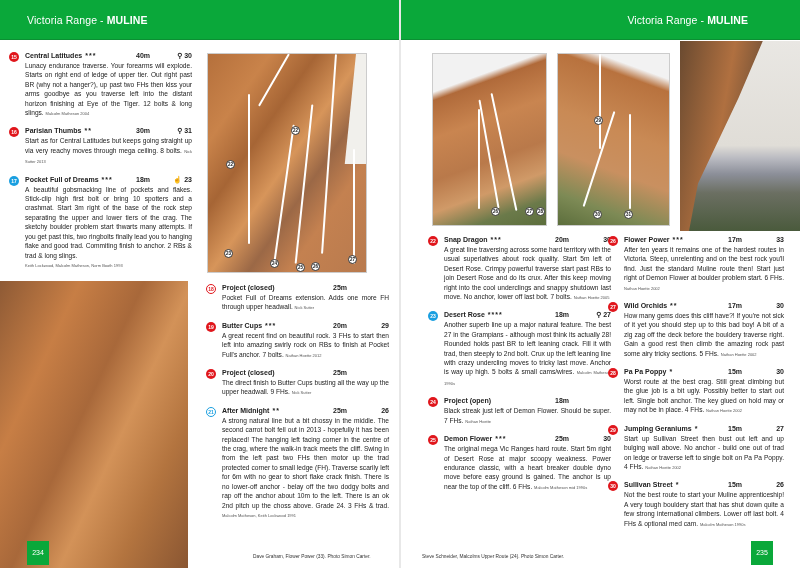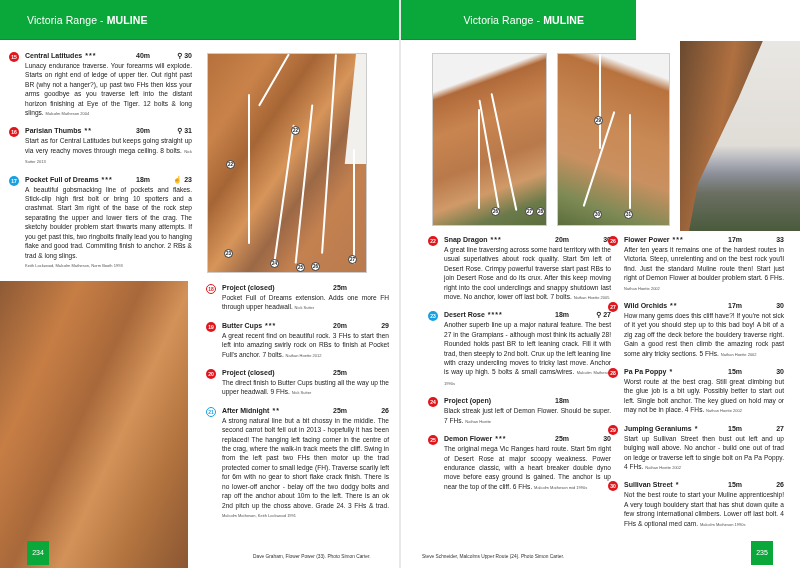--- a/index.html
+++ b/index.html
@@ -1,19 +1,19 @@
 <!DOCTYPE html>
 <html><head>
 <meta charset="utf-8">
 <style>
   * { box-sizing: border-box; margin: 0; padding: 0; }
   html, body { width: 800px; height: 568px; overflow: hidden; background: #fff; }
   body { font-family: "Liberation Sans", sans-serif; color: #222; position: relative; }
 
-  .header-bar { position: absolute; top: 0; left: 0; width: 636px; height: 40px; background: #0aa83a; border-bottom: 1px solid #0b8f33; }
+  .header-bar { position: absolute; top: 0; left: 0; width: 800px; height: 40px; background: #0aa83a; border-bottom: 1px solid #0b8f33; }
   .hdr-title { position: absolute; top: 14px; color: #fff; font-size: 10.5px; font-weight: normal; letter-spacing: 0.1px; }
   .hdr-title b { font-weight: bold; }
   .hdr-left { left: 27px; }
   .hdr-right { right: 52px; }
 
   .gutter { position: absolute; top: 0; left: 399px; width: 2px; height: 568px; background: #e8e8e8; }
 
   .col { position: absolute; font-size: 6.6px; line-height: 9.4px; text-align: justify; }
   .col-a { left: 25px; top: 51px; width: 167px; }
   .col-b { left: 222px; top: 283px; width: 167px; }

